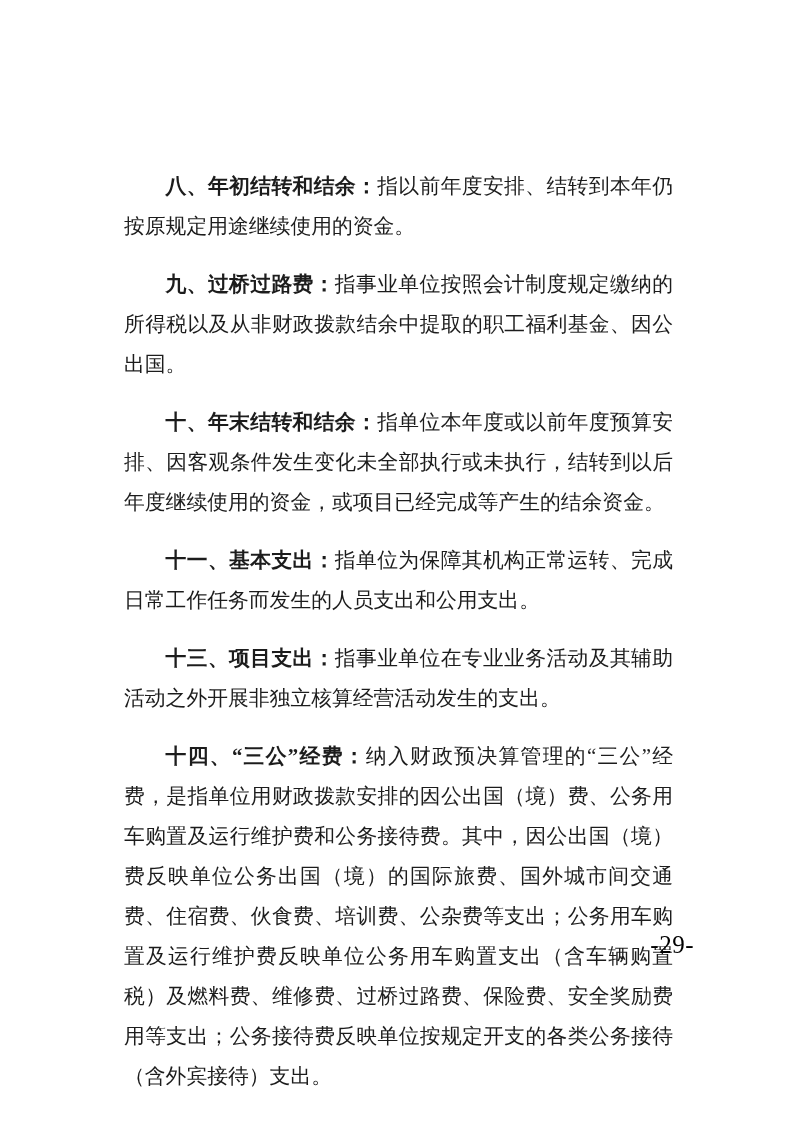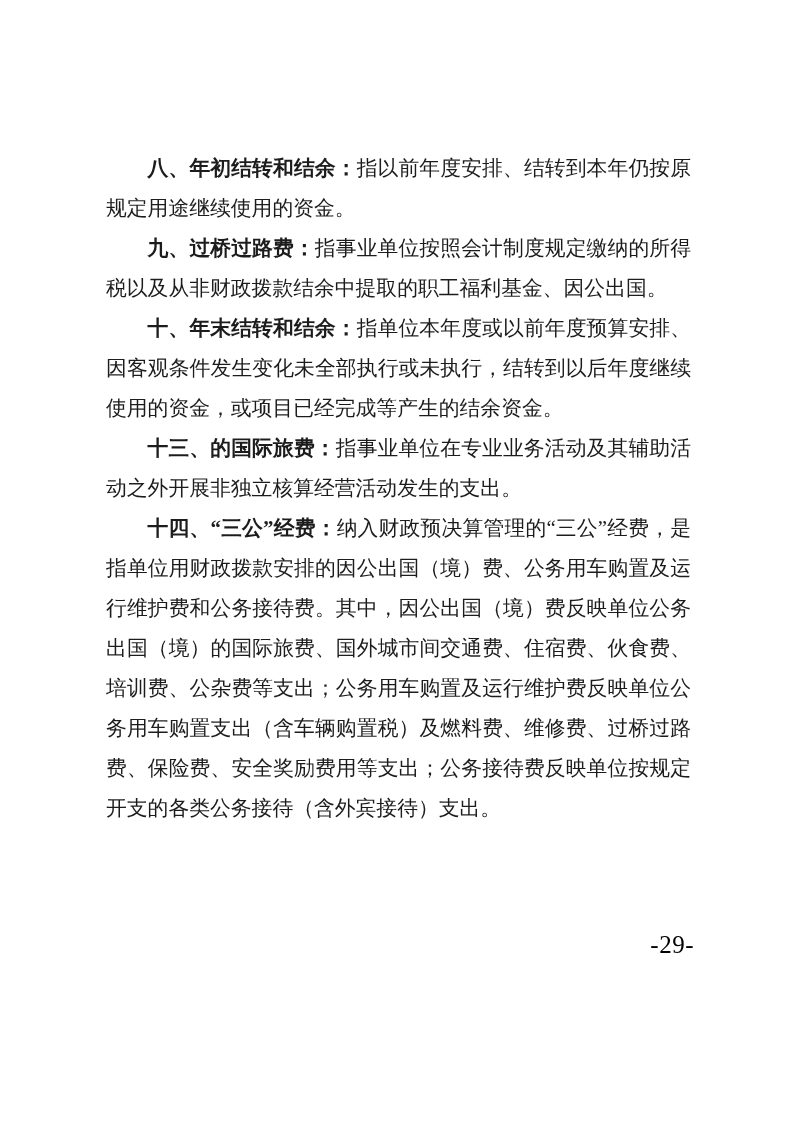--- a/index.html
+++ b/index.html
@@ -20,21 +20,21 @@
     left: 106px;
     top: 148px;
     width: 585px;
     font-size: 20.8px;
     line-height: 40px;
     color: #1c1c1c;
     text-align: justify;
     text-justify: inter-ideograph;
   }
   .content p {
-    margin: 0;
+    margin: 18px;
     padding: 0;
     text-indent: 2em;
   }
   .term {
     font-weight: bold;
   }
   .page-number {
     position: absolute;
     top: 934px;
     right: 99px;
@@ -45,17 +45,18 @@
   }
 </style>
 </head>
 <body>
 
 <div class="page">
   <div class="content">
     <p><span class="term">八、年初结转和结余：</span><span>指以前年度安排、结转到本年仍按原规定用途继续使用的资金。</span></p>
     <p><span class="term">九、过桥过路费：</span><span>指事业单位按照会计制度规定缴纳的所得税以及从非财政拨款结余中提取的职工福利基金、因公出国。</span></p>
     <p><span class="term">十、年末结转和结余：</span><span>指单位本年度或以前年度预算安排、因客观条件发生变化未全部执行或未执行，结转到以后年度继续使用的资金，或项目已经完成等产生的结余资金。</span></p>
-    <p><span class="term">十三、的国际旅费：</span><span>指事业单位在专业业务活动及其辅助活动之外开展非独立核算经营活动发生的支出。</span></p>
+    <p><span class="term">十一、基本支出：</span><span>指单位为保障其机构正常运转、完成日常工作任务而发生的人员支出和公用支出。</span></p>
+    <p><span class="term">十三、项目支出：</span><span>指事业单位在专业业务活动及其辅助活动之外开展非独立核算经营活动发生的支出。</span></p>
     <p><span class="term">十四、“三公”经费：</span><span>纳入财政预决算管理的“三公”经费，是指单位用财政拨款安排的因公出国（境）费、公务用车购置及运行维护费和公务接待费。其中，因公出国（境）费反映单位公务出国（境）的国际旅费、国外城市间交通费、住宿费、伙食费、培训费、公杂费等支出；公务用车购置及运行维护费反映单位公务用车购置支出（含车辆购置税）及燃料费、维修费、过桥过路费、保险费、安全奖励费用等支出；公务接待费反映单位按规定开支的各类公务接待（含外宾接待）支出。</span></p>
   </div>
   <div class="page-number">-29-</div>
 </div>
 
 </body></html>

